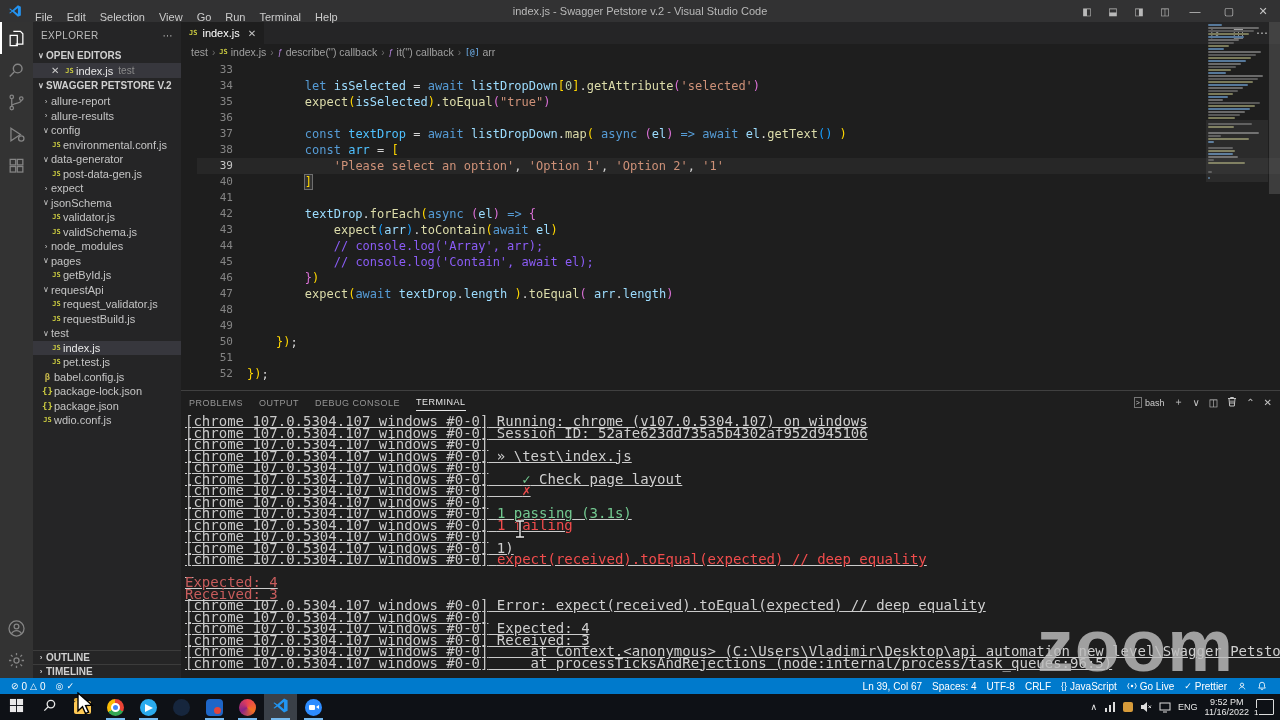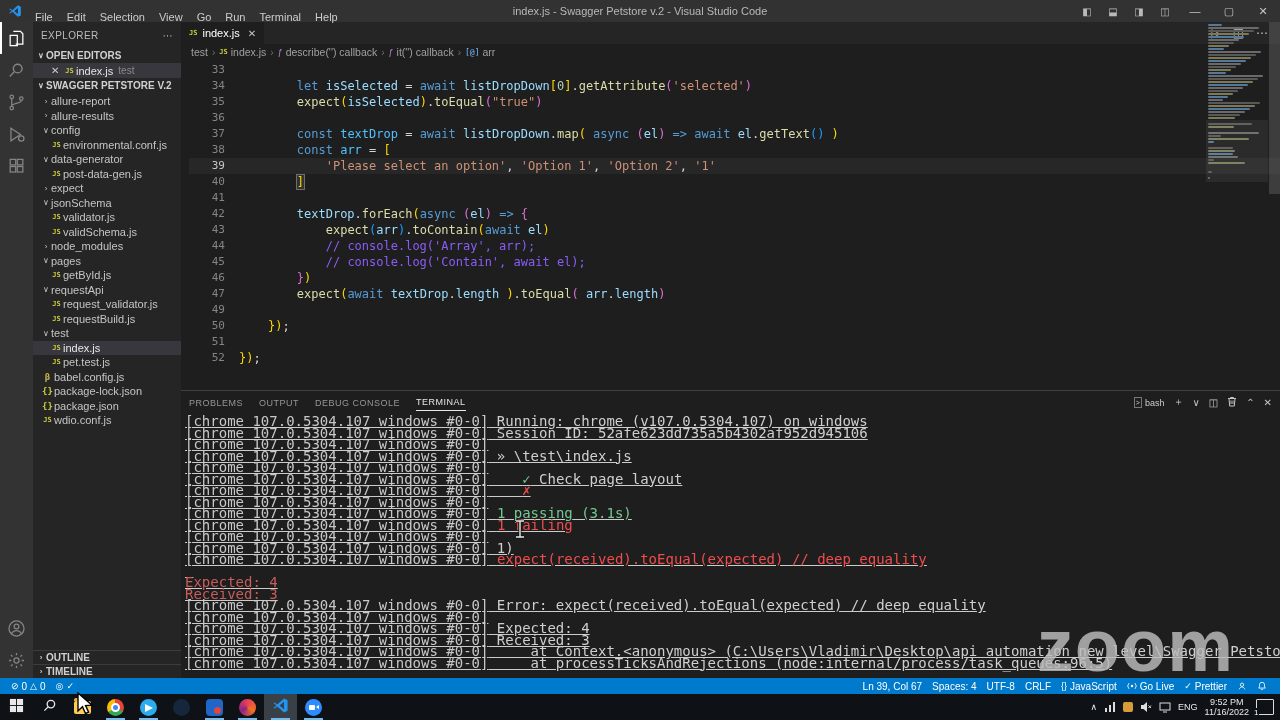--- a/index.html
+++ b/index.html
@@ -49,21 +49,21 @@
   .tab{display:flex;align-items:center;background:#1e1e1e;padding:0 8px;font-size:11px;color:#ffffff;gap:5px;}
   .tab .close{color:#c5c5c5;font-size:10px;margin-left:3px;}
   .tab-actions{margin-left:auto;display:flex;align-items:center;gap:12px;padding-right:12px;color:#c5c5c5;font-size:12px;}
   .breadcrumbs{position:absolute;top:22px;left:0;right:0;height:16px;display:flex;align-items:center;font-size:10.5px;color:#a0a0a0;padding-left:10px;gap:3px;white-space:nowrap;}
   .bc-sep{color:#6d6d6d;font-size:10px;padding:0 1px;}
   .bc-ic-js{font-family:"DejaVu Sans Mono",monospace;font-weight:bold;font-size:7px;color:#cbcb41;}
   .bc-ic-fn{color:#b180d7;font-size:9px;}
   .bc-ic-arr{color:#75beff;font-size:8px;font-family:"DejaVu Sans Mono",monospace;}
 
   
-  .code{position:absolute;top:38px;left:8px;right:0;height:330px;overflow:hidden;padding-top:2px;}
+  .code{position:absolute;top:38px;left:16px;right:0;height:330px;overflow:hidden;padding-top:2px;}
   .code-line{height:16px;line-height:16px;display:flex;white-space:pre;font-size:12px;}
   .code-line.cur{background:rgba(255,255,255,0.045);}
   .gut{width:36px;flex:none;text-align:right;padding-right:14px;color:#858585;font-size:11px;font-family:"DejaVu Sans Mono",monospace;}
   .code-line.cur .gut{color:#c6c6c6;}
   .ctext{font-family:"DejaVu Sans Mono",monospace;}
   .kw{color:#569cd6}.vr{color:#9cdcfe}.cv{color:#4fc1ff}.fn{color:#dcdcaa}.st{color:#ce9178}
   .nm{color:#b5cea8}.cm{color:#8b5cf6}.pl{color:#d4d4d4}.bg{color:#ffd700}.bp{color:#da70d6}.bb{color:#179fff}
   .bm{outline:1px solid rgba(130,130,130,.8);background:rgba(90,90,90,.35);}
   .minimap{position:absolute;top:2px;right:14px;width:58px;}
   .mm-line{height:2px;margin-bottom:1px;border-radius:1px;}
@@ -383,20 +383,21 @@
         <div class="code-line"><span class="gut">38</span><span class="ctext"><span class="pl">        </span><span class="kw">const</span><span class="pl"> </span><span class="cv">arr</span><span class="pl"> = </span><span class="bg">[</span></span></div>
         <div class="code-line cur"><span class="gut">39</span><span class="ctext"><span class="pl">            </span><span class="st">'Please select an option'</span><span class="pl">, </span><span class="st">'Option 1'</span><span class="pl">, </span><span class="st">'Option 2'</span><span class="pl">, </span><span class="st">'1'</span></span></div>
         <div class="code-line"><span class="gut">40</span><span class="ctext"><span class="pl">        </span><span class="bg bm">]</span></span></div>
         <div class="code-line"><span class="gut">41</span><span class="ctext"></span></div>
         <div class="code-line"><span class="gut">42</span><span class="ctext"><span class="pl">        </span><span class="vr">textDrop</span><span class="pl">.</span><span class="fn">forEach</span><span class="bg">(</span><span class="kw">async</span><span class="pl"> </span><span class="bp">(</span><span class="vr">el</span><span class="bp">)</span><span class="pl"> </span><span class="kw">=&gt;</span><span class="pl"> </span><span class="bp">{</span></span></div>
         <div class="code-line"><span class="gut">43</span><span class="ctext"><span class="pl">            </span><span class="fn">expect</span><span class="bb">(</span><span class="vr">arr</span><span class="bb">)</span><span class="pl">.</span><span class="fn">toContain</span><span class="bg">(</span><span class="kw">await</span><span class="pl"> </span><span class="vr">el</span><span class="bg">)</span></span></div>
         <div class="code-line"><span class="gut">44</span><span class="ctext"><span class="pl">            </span><span class="cm">// console.log('Array', arr);</span></span></div>
         <div class="code-line"><span class="gut">45</span><span class="ctext"><span class="pl">            </span><span class="cm">// console.log('Contain', await el);</span></span></div>
         <div class="code-line"><span class="gut">46</span><span class="ctext"><span class="pl">        </span><span class="bp">}</span><span class="bg">)</span></span></div>
         <div class="code-line"><span class="gut">47</span><span class="ctext"><span class="pl">        </span><span class="fn">expect</span><span class="bg">(</span><span class="kw">await</span><span class="pl"> </span><span class="vr">textDrop</span><span class="pl">.</span><span class="vr">length</span><span class="pl"> </span><span class="bg">)</span><span class="pl">.</span><span class="fn">toEqual</span><span class="bp">( </span><span class="vr">arr</span><span class="pl">.</span><span class="vr">length</span><span class="bp">)</span></span></div>
+        <div class="code-line"><span class="gut">48</span><span class="ctext"></span></div>
         <div class="code-line"><span class="gut">49</span><span class="ctext"></span></div>
         <div class="code-line"><span class="gut">50</span><span class="ctext"><span class="pl">    </span><span class="bg">}</span><span class="bg">)</span><span class="pl">;</span></span></div>
         <div class="code-line"><span class="gut">51</span><span class="ctext"></span></div>
         <div class="code-line"><span class="gut">52</span><span class="ctext"><span class="bg">}</span><span class="bg">)</span><span class="pl">;</span></span></div>
       </div>
     <div class="minimap" id="minimap">
         <div class="mm-line" style="width: 14px; background: rgb(86, 120, 154);"></div>
         <div class="mm-line" style="width: 51px; background: rgb(106, 106, 106);"></div>
         <div class="mm-line" style="width: 46px; background: rgb(88, 88, 88);"></div>
         <div class="mm-line" style="width: 41px; background: rgb(122, 122, 90);"></div>

